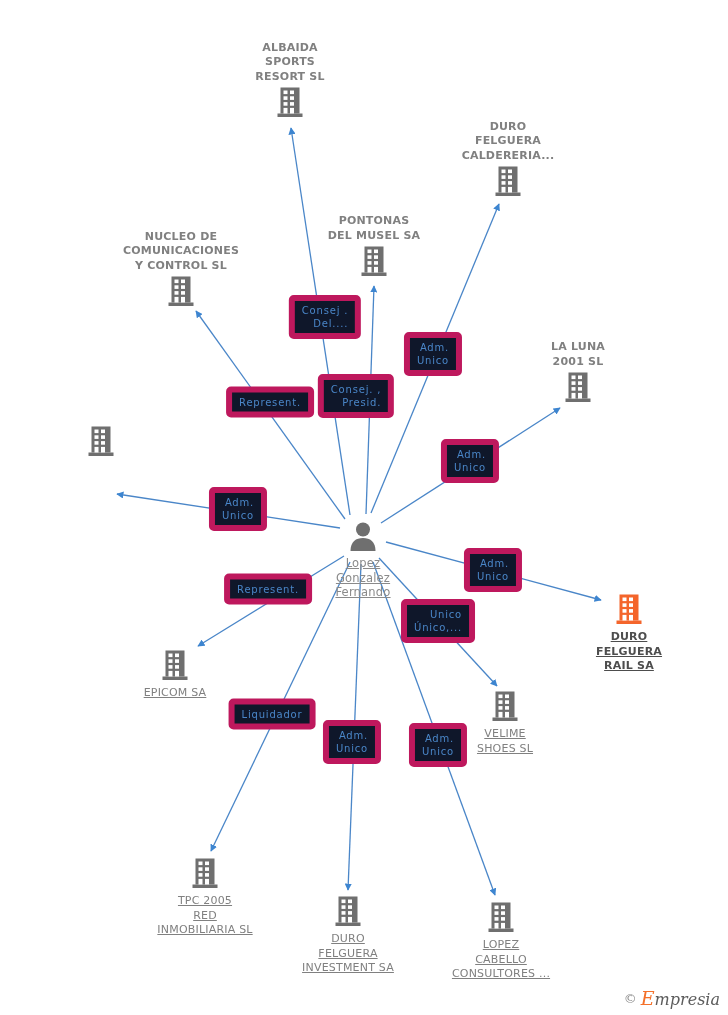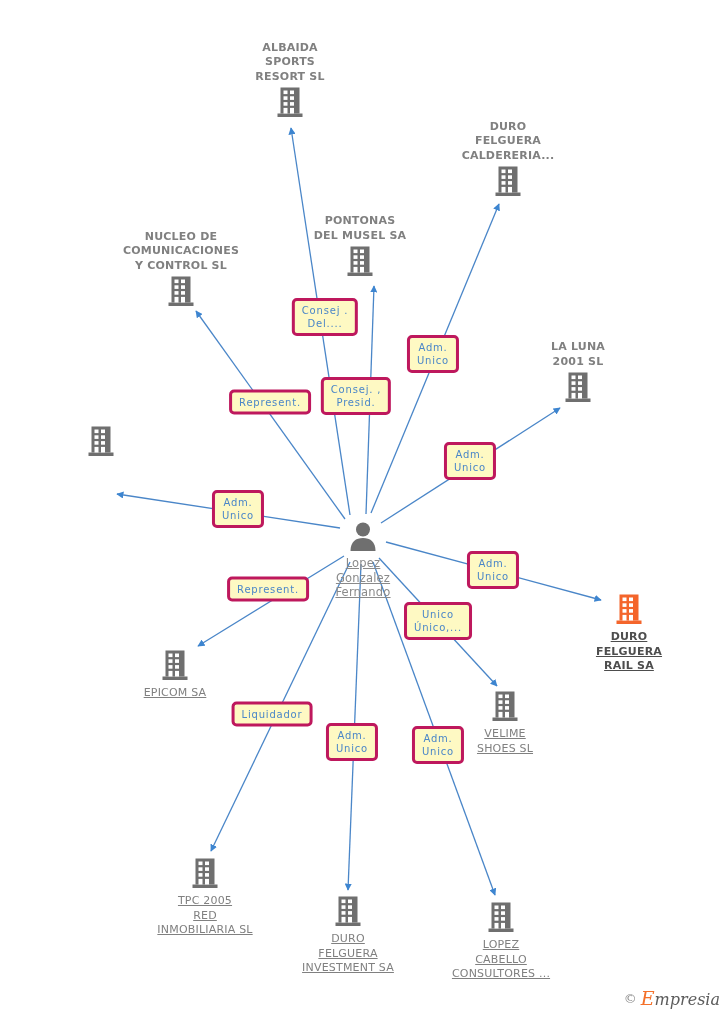--- a/index.html
+++ b/index.html
@@ -50,28 +50,28 @@
     color: #4d4d4d;
     font-weight: bold;
   }
   .person .caption {
     color: #8a8a8a;
     font-size: 11.5px;
   }
 
   .edge-label {
     position: absolute;
-    border: 3px solid #be185d;
+    border: 6px solid #be185d;
     border-radius: 5px;
-    background: #fef9c3;
+    background: #0f172a;
     color: #4a86c8;
     font-size: 10px;
     line-height: 13px;
     padding: 3px 7px 3px 7px;
-    text-align: center;
+    text-align: right;
     white-space: pre-line;
     letter-spacing: 0.8px;
     box-sizing: border-box;
     transform: translate(-50%, -50%);
   }
   .watermark {
     position: absolute;
     right: 8px;
     bottom: 6px;
     display: flex;
@@ -155,21 +155,21 @@
             <rect x="6.5" y="4.5" width="4" height="3.6" fill="#ffffff"></rect>
             <rect x="13" y="4.5" width="4" height="3.6" fill="#ffffff"></rect>
             <rect x="6.5" y="10.3" width="4" height="3.6" fill="#ffffff"></rect>
             <rect x="13" y="10.3" width="4" height="3.6" fill="#ffffff"></rect>
             <rect x="6.5" y="16.1" width="4" height="3.6" fill="#ffffff"></rect>
             <rect x="13" y="16.1" width="4" height="3.6" fill="#ffffff"></rect>
             <rect x="6.5" y="21.9" width="4" height="5.6" fill="#ffffff"></rect>
             <rect x="13" y="21.9" width="4" height="5.6" fill="#ffffff"></rect>
           </svg></span>
       </div>
-      <div class="node above" style="left: 360px; top: 214px;">
+      <div class="node above" style="left: 374px; top: 214px;">
         <span class="caption">PONTONAS
 DEL MUSEL SA</span>
         <span class="glyph"><svg width="26" height="32" viewBox="0 0 26 32" xmlns="http://www.w3.org/2000/svg">
             <rect x="3.5" y="1.5" width="19" height="26" fill="#6f6f6f"></rect>
             <rect x="0.5" y="27.5" width="25" height="3.5" fill="#6f6f6f"></rect>
             <rect x="6.5" y="4.5" width="4" height="3.6" fill="#ffffff"></rect>
             <rect x="13" y="4.5" width="4" height="3.6" fill="#ffffff"></rect>
             <rect x="6.5" y="10.3" width="4" height="3.6" fill="#ffffff"></rect>
             <rect x="13" y="10.3" width="4" height="3.6" fill="#ffffff"></rect>
             <rect x="6.5" y="16.1" width="4" height="3.6" fill="#ffffff"></rect>

